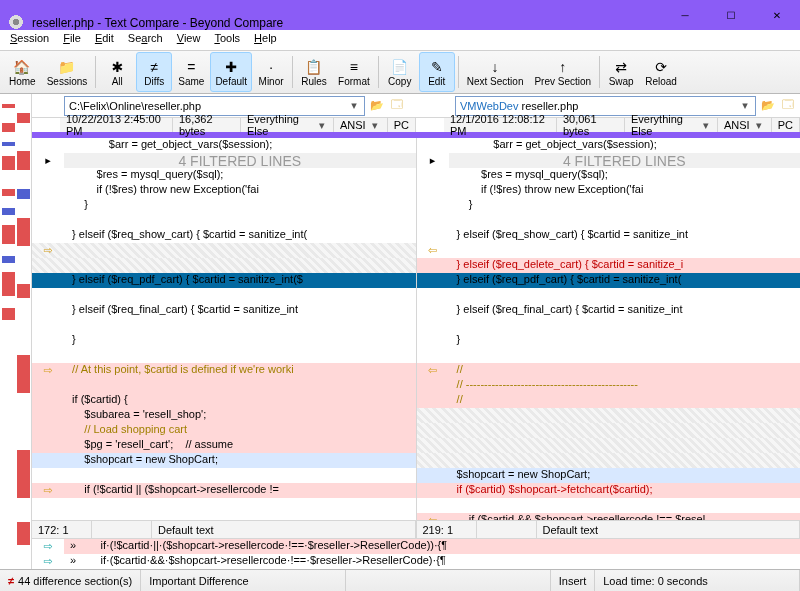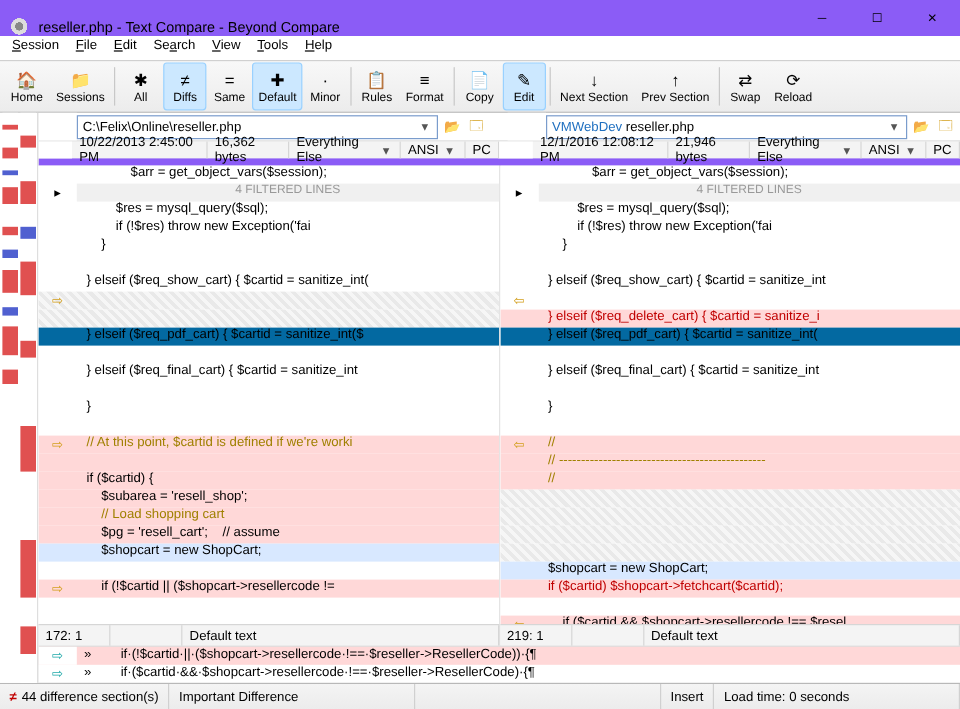--- a/index.html
+++ b/index.html
@@ -27,21 +27,21 @@
 .panels{flex:1;display:flex;min-height:0}
 .thumbcol{width:32px;background:#fff;border-right:1px solid #d6d6d6;position:relative}
 .splitarea{flex:1;display:flex;flex-direction:column;min-width:0}
 .split{flex:1;display:flex;min-height:0}
 .side{flex:1;display:flex;flex-direction:column;min-width:0;border-right:1px solid #d6d6d6}
 .side:last-child{border-right:none}
 .code{flex:1;overflow:hidden;position:relative;font-family:Consolas,monospace;font-size:12px;background:#fff}
 .cline{display:flex;height:15px;white-space:pre}
 .lg{width:32px;flex-shrink:0;display:flex;align-items:center;justify-content:center}
 .ct{flex:1;padding-left:2px;overflow:hidden}
-.fold{background:#f0f0f0;color:#999;font-size:10px;text-align:center;flex:1}
+.fold{background:#f0f0f0;color:#999;font-size:14px;text-align:center;flex:1}
 .bg-pink{background:#ffd8d8}
 .bg-blue{background:#d8e8ff}
 .bg-hatch{background:repeating-linear-gradient(45deg,#f6f6f6,#f6f6f6 3px,#e9e9e9 3px,#e9e9e9 6px)}
 .bg-lblue{background:#0369a1}
 .cmt{color:#a08000}
 .red{color:#c00000}
 .statrow{height:18px;display:flex;align-items:center;border-top:1px solid #d6d6d6;background:#f4f4f4;font-size:10px}
 .statcell{padding:0 6px;border-right:1px solid #d6d6d6;height:100%;display:flex;align-items:center}
 .bottomdiff{border-top:1px solid #d6d6d6}
 .diffrow{display:flex;height:15px;font-family:Consolas,monospace;font-size:11px;white-space:pre}
@@ -199,21 +199,21 @@
       <div class="gutter"></div>
       <div class="info-cell">10/22/2013 2:45:00 PM</div>
       <div class="info-cell">16,362 bytes</div>
       <div class="info-cell"><span>Everything Else</span>&nbsp;<span class="combo">▾</span></div>
       <div class="info-cell"><span>ANSI</span>&nbsp;<span class="combo">▾</span></div>
       <div class="info-cell" style="flex:1">
           <span>PC</span>
         </div>
       <div class="gutter"></div>
       <div class="info-cell">12/1/2016 12:08:12 PM</div>
-      <div class="info-cell">21,946 bytes</div>
+      <div class="info-cell">30,061 bytes</div>
       <div class="info-cell"><span>Everything Else</span>&nbsp;<span class="combo">▾</span></div>
       <div class="info-cell"><span>ANSI</span>&nbsp;<span class="combo">▾</span></div>
       <div class="info-cell" style="flex:1">
           <span>PC</span>
         </div>
     </div>
 
     <div class="split">
 
       <div class="side">

